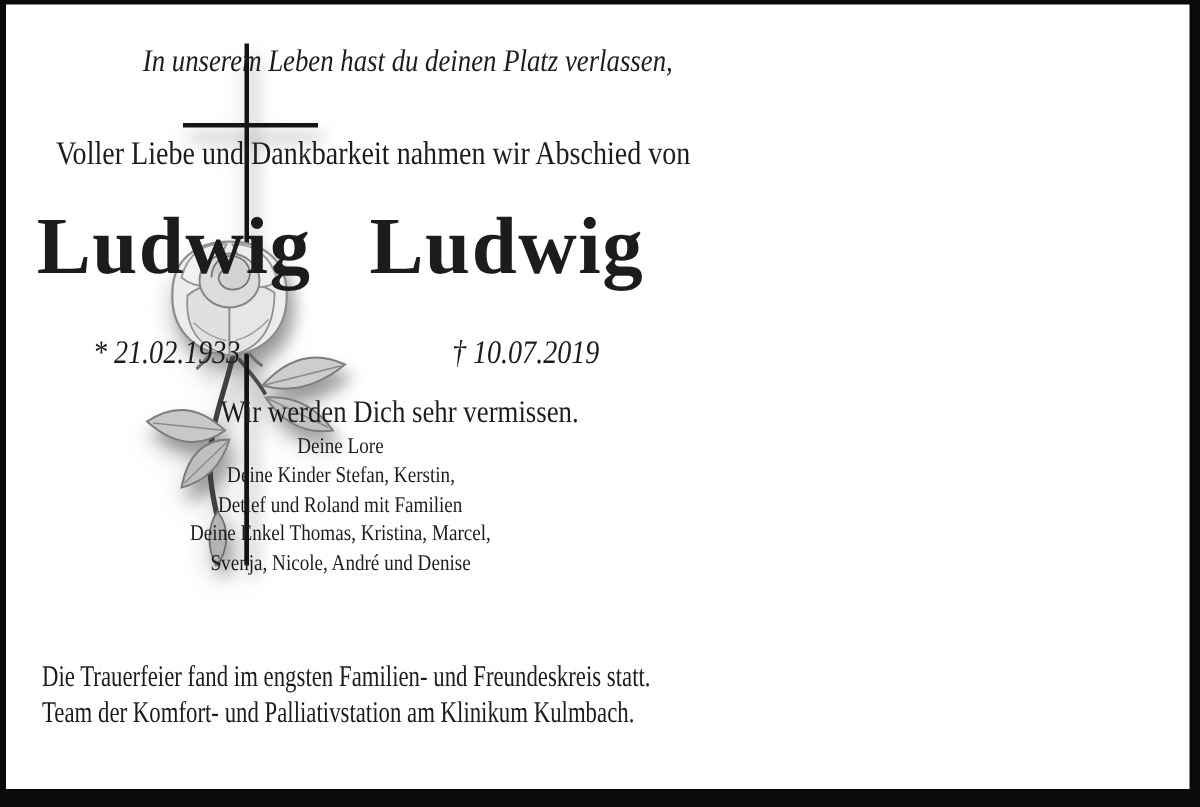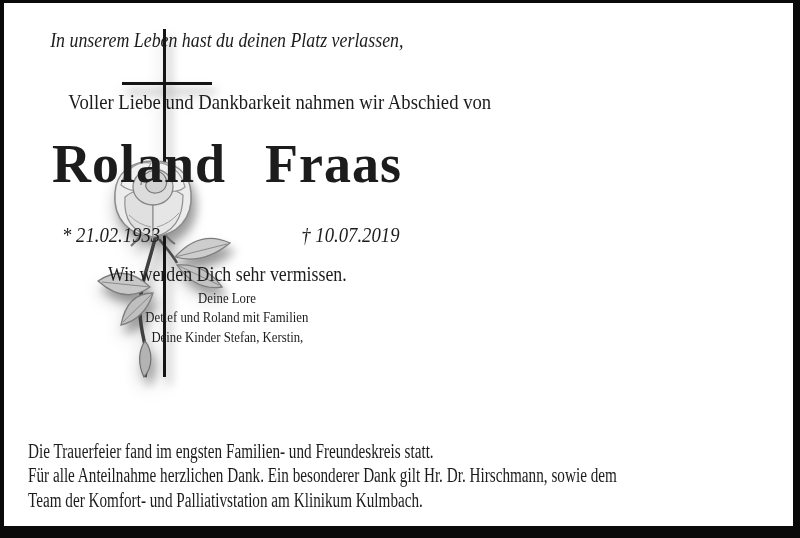--- a/index.html
+++ b/index.html
@@ -18,32 +18,32 @@
     filter:drop-shadow(5px 8px 5px rgba(0,0,0,0.30)) drop-shadow(-2px 9px 7px rgba(0,0,0,0.16));
   }
   .cross-v{position:absolute;left:68px;top:4px;width:3px;height:348px;background:#141414;}
   .cross-h{position:absolute;left:27px;top:57px;width:90px;height:3px;background:#141414;}
   .art svg{position:absolute;left:0;top:0;width:150px;height:360px;}
   .blk{position:absolute;left:0;width:454px;text-align:center;}
   .cx{display:inline-block;white-space:nowrap;transform:scaleX(0.85);}
   .cx-l{transform-origin:0 50%;}
   .cx-r{transform-origin:100% 50%;}
 
-  .epigraph{top:29px;font-size:21px;line-height:23px;font-style:italic;}
-  .intro{top:90px;font-size:22px;line-height:24px;padding-left:31px;}
+  .epigraph{top:29px;font-size:21px;line-height:23px;font-style:italic;padding-left:45px;}
+  .intro{top:90px;font-size:22px;line-height:24px;}
   .name{
     top:137px;font-size:54px;line-height:54px;font-weight:bold;
     letter-spacing:1px;word-spacing:0.45em;white-space:nowrap;
   }
   .dates{
     top:223px;font-size:22px;line-height:24px;
     display:flex;justify-content:space-between;
     padding:0 55px 0 62px;box-sizing:border-box;font-style:italic;
   }
-  .farewell{top:262px;font-size:21px;line-height:24px;}
+  .farewell{top:262px;font-size:21px;line-height:24px;padding-left:39px;}
   .family{top:289px;font-size:15px;line-height:19.4px;}
 
   .footer{
     position:absolute;left:28px;top:439px;width:760px;
     font-size:20px;line-height:24.3px;text-align:left;
   }
   .footer .cx{transform:scaleX(0.76);transform-origin:0 50%;}
 </style>
 </head>
 <body>
@@ -88,35 +88,36 @@
   </div>
 
   <div class="blk epigraph">
     <div><span class="cx">In unserem Leben hast du deinen Platz verlassen,</span></div>
   </div>
 
   <div class="blk intro">
     <span class="cx">Voller Liebe und Dankbarkeit nahmen wir Abschied von</span>
   </div>
 
-  <div class="blk name">Roland Fraas</div>
+  <div class="blk name">Ludwig Ludwig</div>
 
   <div class="blk dates">
     <span class="cx cx-l">* 21.02.1933</span>
     <span class="cx cx-r">† 10.07.2019</span>
   </div>
 
   <div class="blk farewell">
     <span class="cx">Wir werden Dich sehr vermissen.</span>
   </div>
 
   <div class="blk family">
     <div><span class="cx">Deine Lore</span></div>
+    <div><span class="cx">Deine Kinder Stefan, Kerstin,</span></div>
     <div><span class="cx">Detlef und Roland mit Familien</span></div>
-    <div><span class="cx">Deine Kinder Stefan, Kerstin,</span></div>
+    <div><span class="cx">Deine Enkel Thomas, Kristina, Marcel,</span></div>
+    <div><span class="cx">Svenja, Nicole, André und Denise</span></div>
   </div>
 
   <div class="footer">
     <div><span class="cx">Die Trauerfeier fand im engsten Familien- und Freundeskreis statt.</span></div>
-    <div><span class="cx">Für alle Anteilnahme herzlichen Dank. Ein besonderer Dank gilt Hr. Dr. Hirschmann, sowie dem</span></div>
     <div><span class="cx">Team der Komfort- und Palliativstation am Klinikum Kulmbach.</span></div>
   </div>
 </div>
 
 </body></html>

